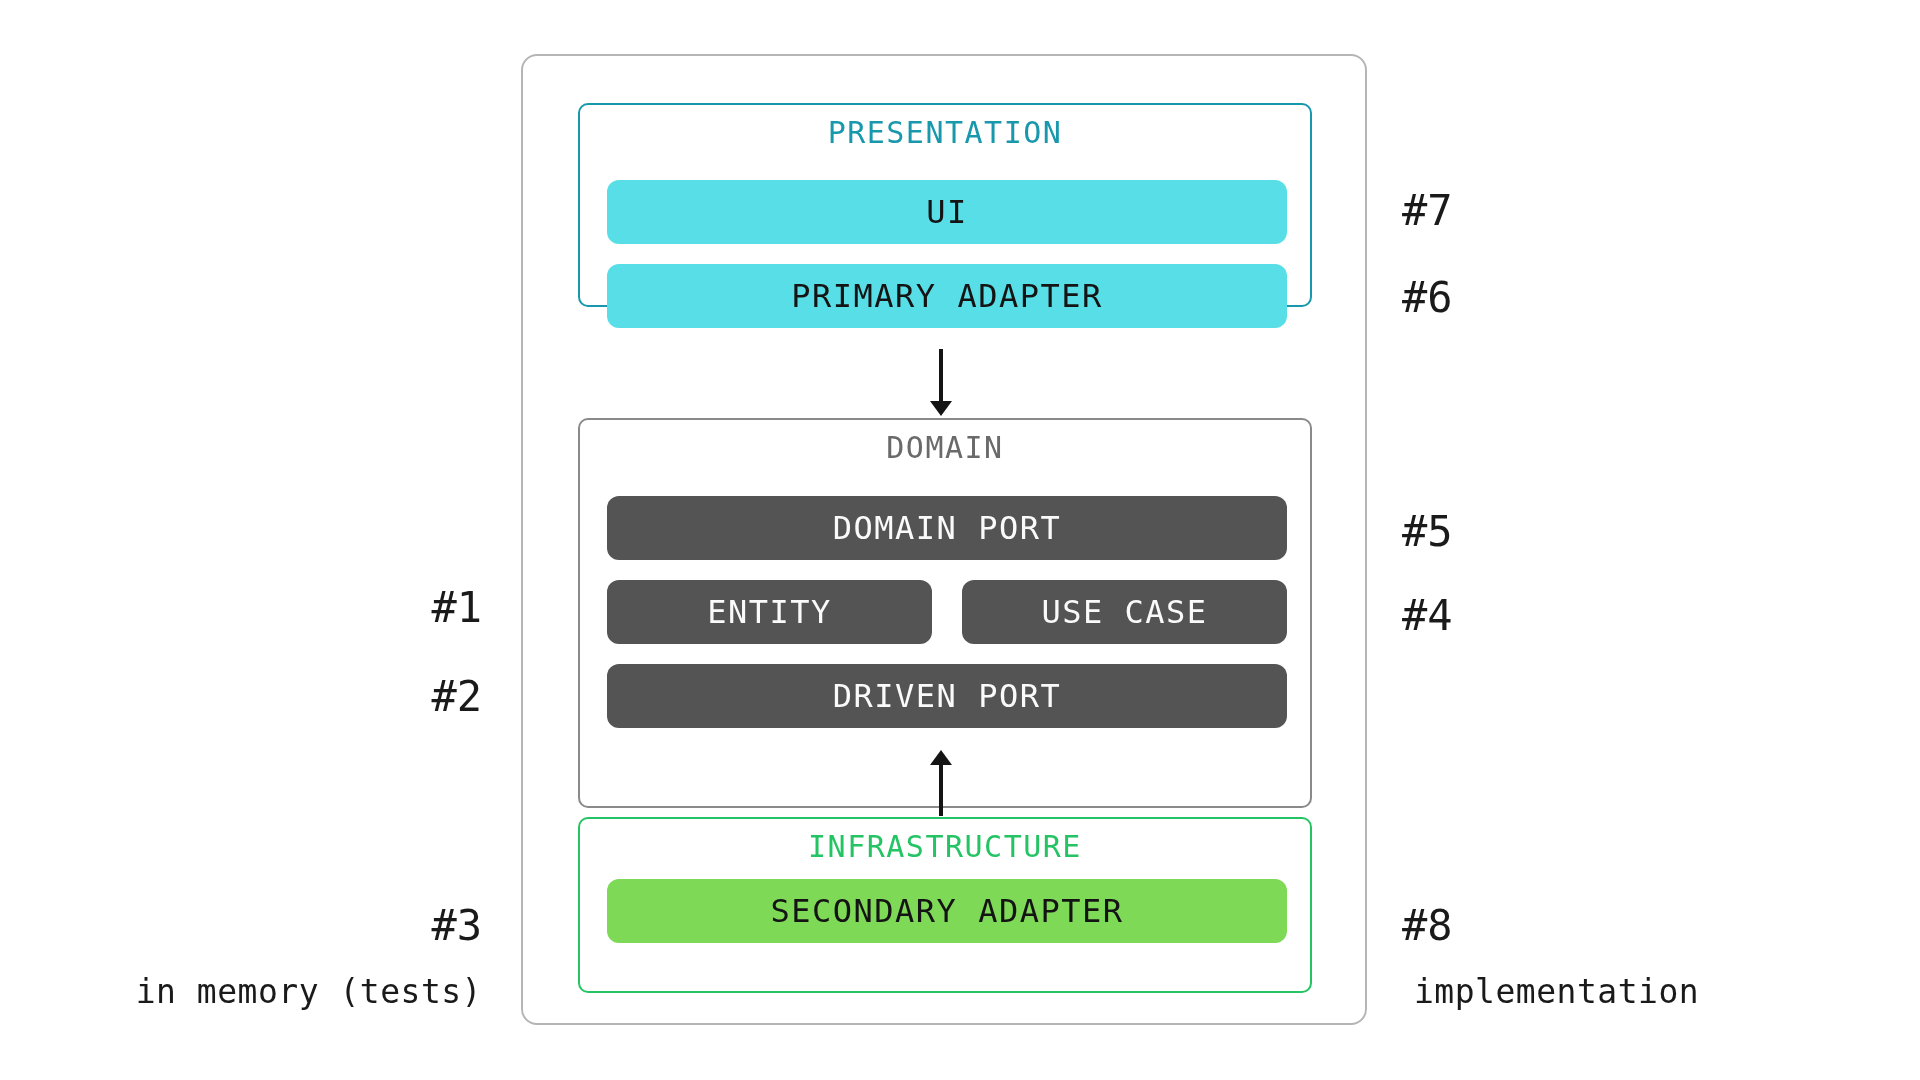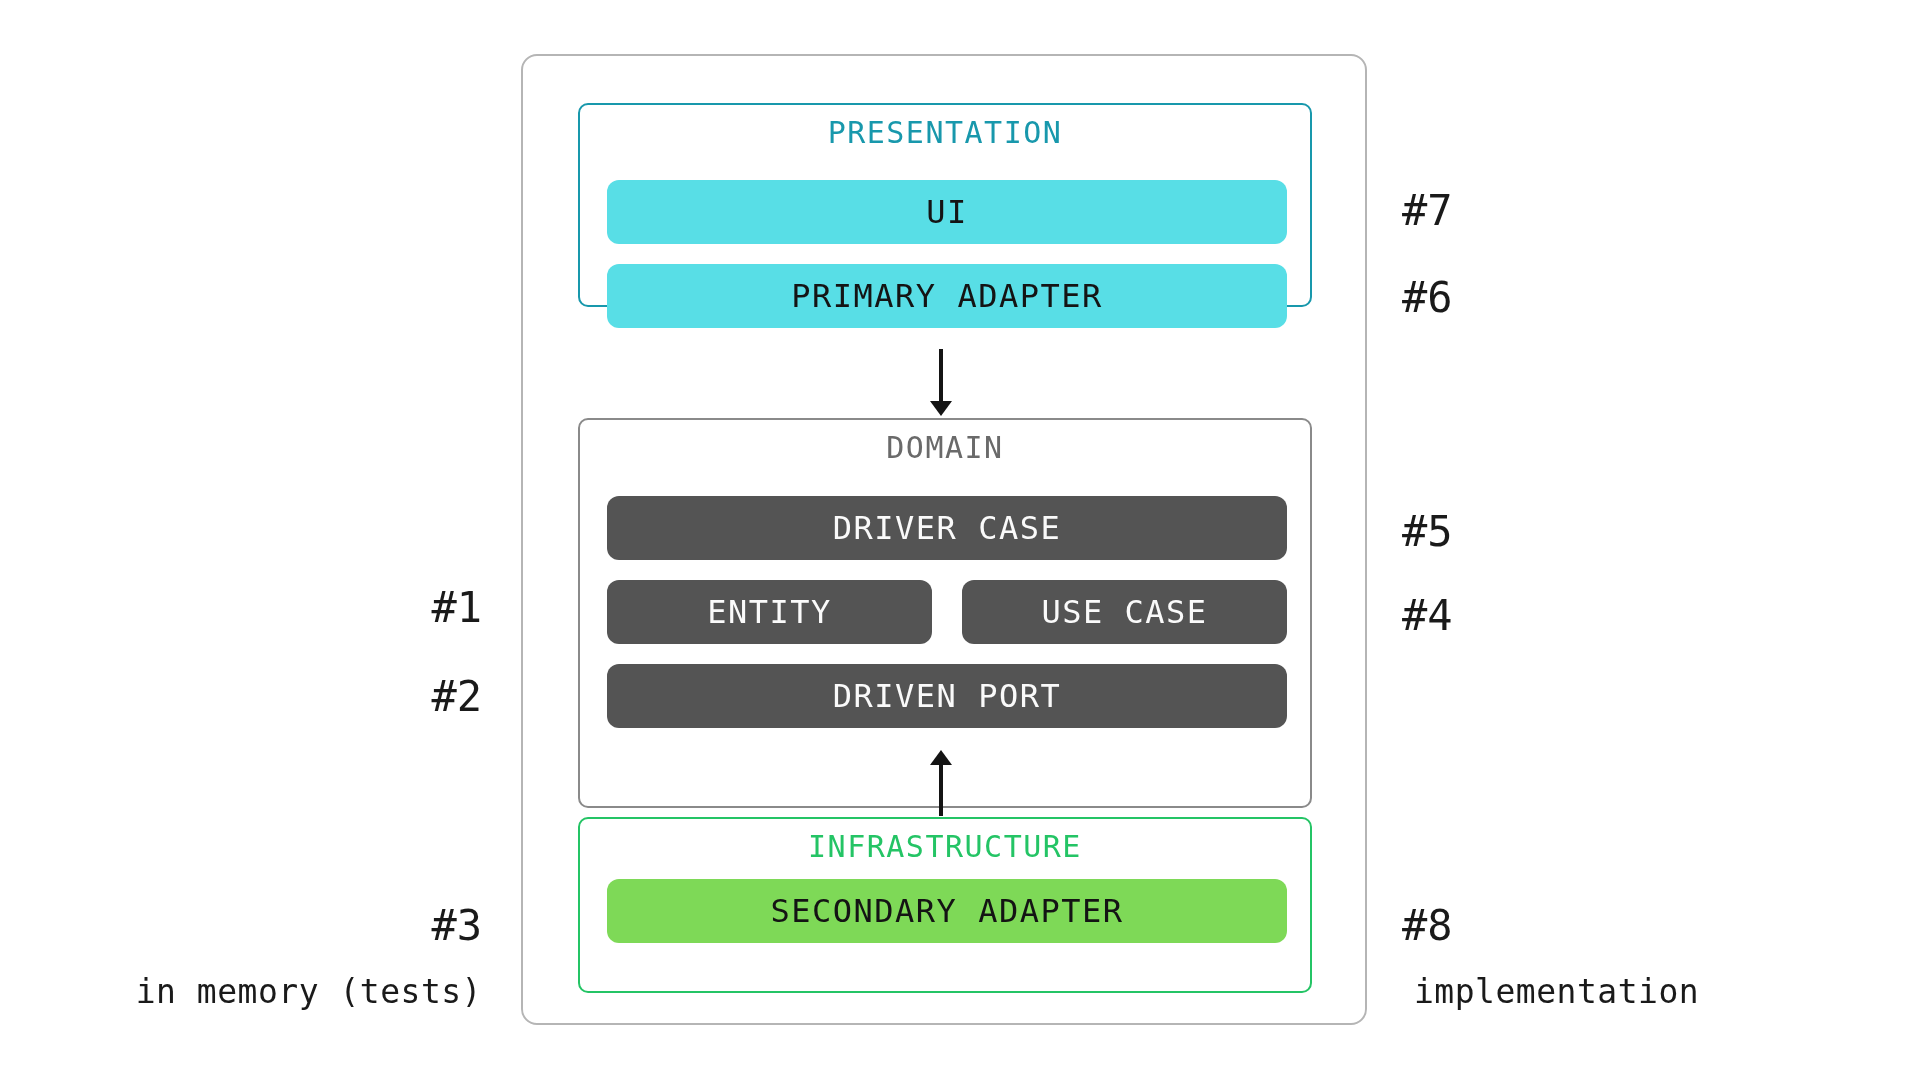--- a/index.html
+++ b/index.html
@@ -135,21 +135,21 @@
     <div class="section-title">PRESENTATION</div>
     <div class="pill cyan pill-ui">UI</div>
     <div class="pill cyan pill-primary">PRIMARY ADAPTER</div>
   </div>
 
   <div class="arrow-shaft arrow-down-shaft"></div>
   <div class="arrow-head arrow-down-head"></div>
 
   <div class="section-box domain-box">
     <div class="section-title">DOMAIN</div>
-    <div class="pill dark pill-driver-port">DRIVER CASE</div>
+    <div class="pill dark pill-driver-port">DOMAIN PORT</div>
     <div class="pill dark half pill-entity">ENTITY</div>
     <div class="pill dark half pill-use-case">USE CASE</div>
     <div class="pill dark pill-driven-port">DRIVEN PORT</div>
   </div>
 
   <div class="arrow-shaft arrow-up-shaft"></div>
   <div class="arrow-head arrow-up-head"></div>
 
   <div class="section-box infrastructure-box">
     <div class="section-title">INFRASTRUCTURE</div>

